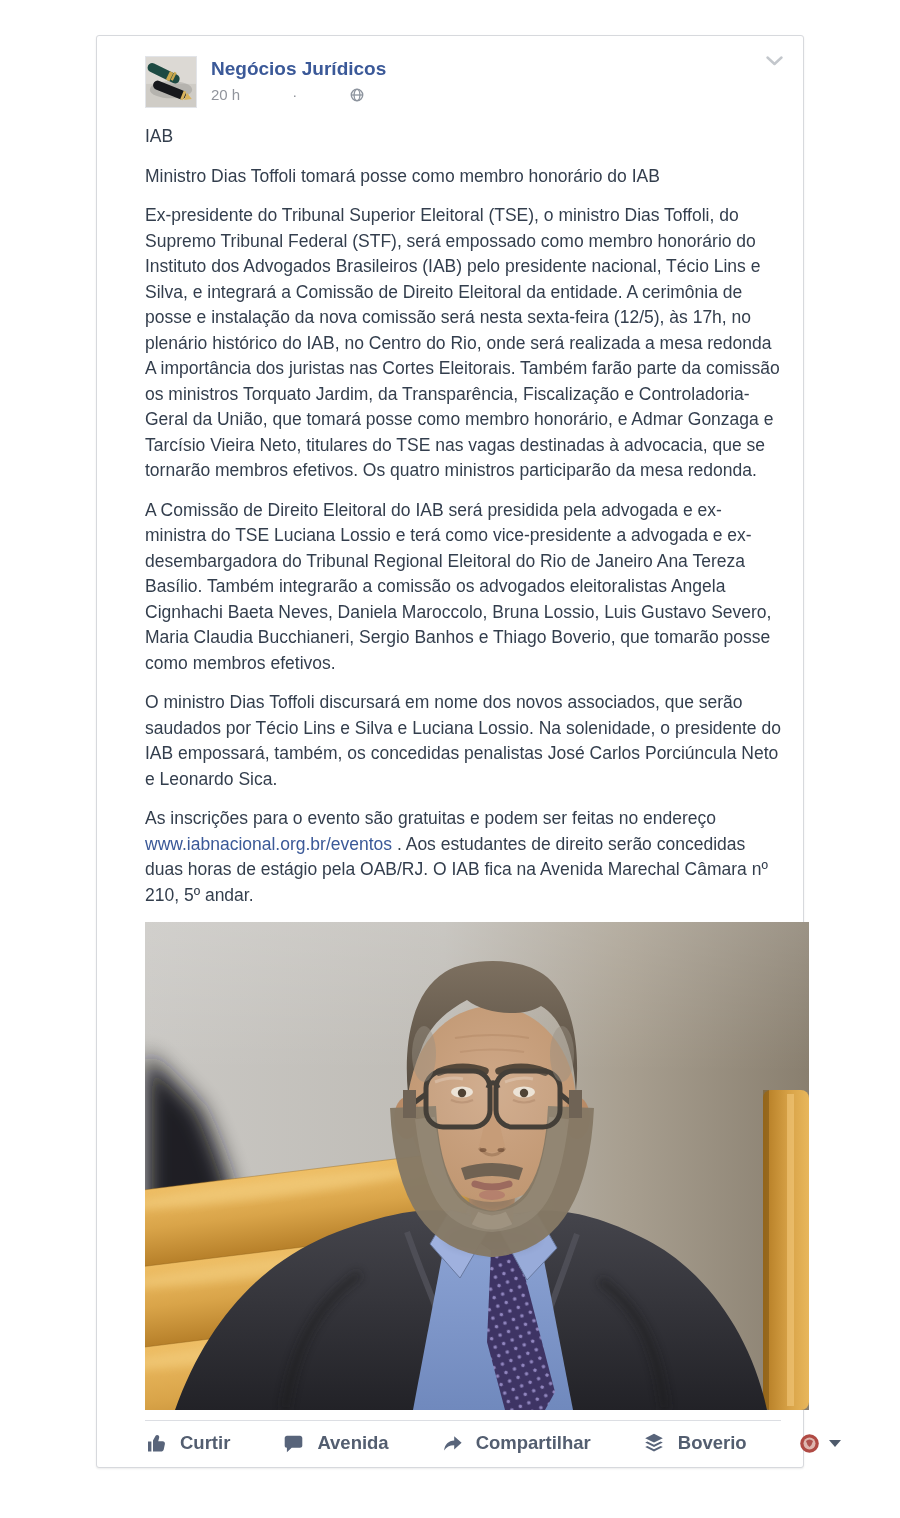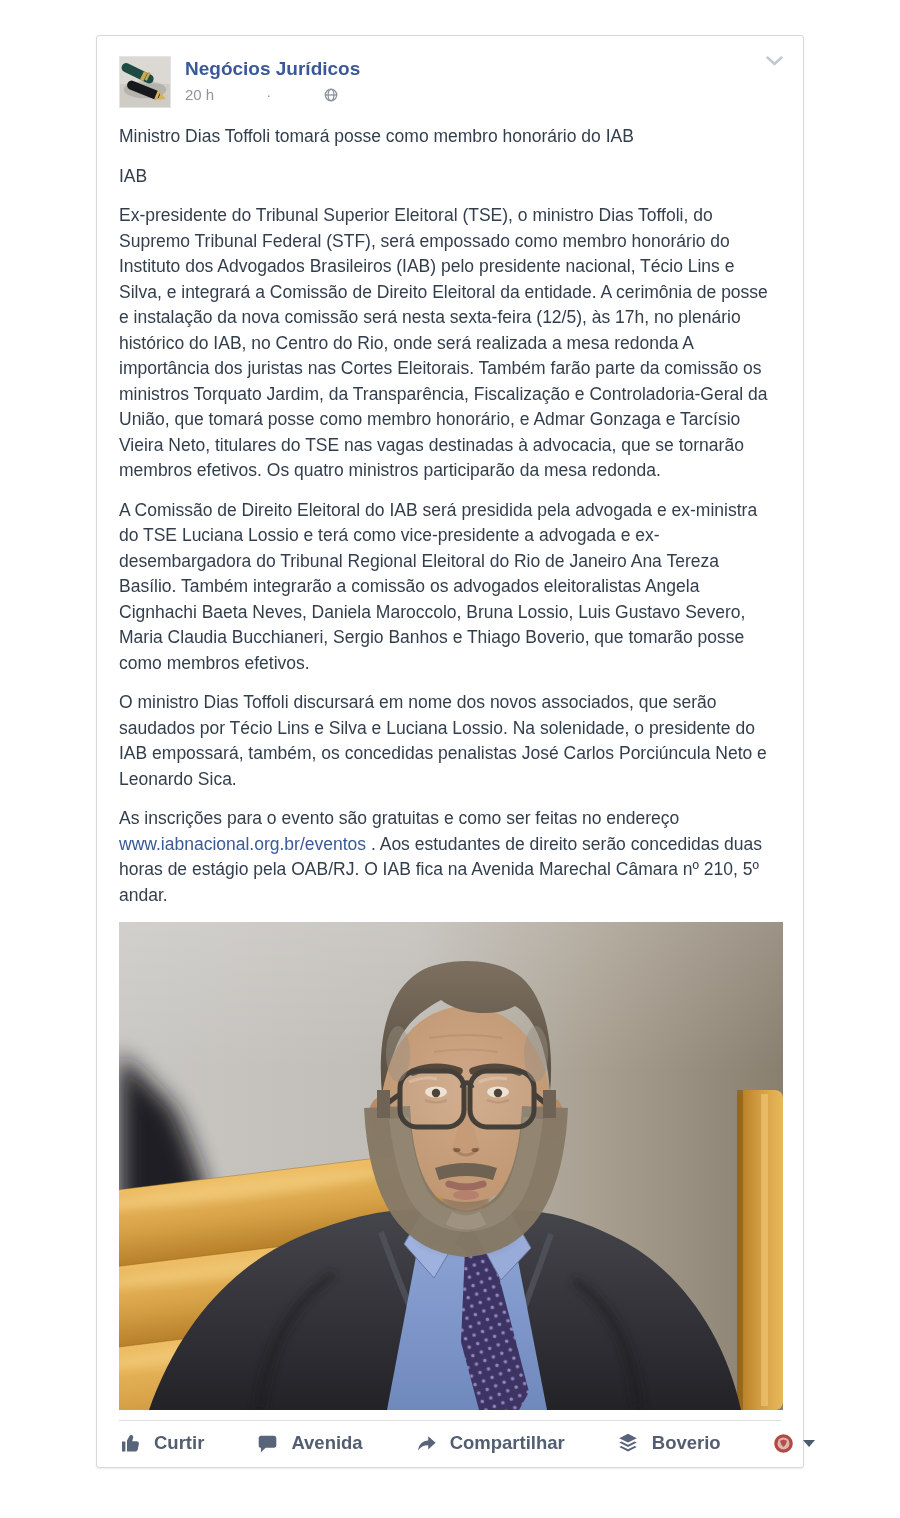--- a/index.html
+++ b/index.html
@@ -10,20 +10,21 @@
     font-family:"Liberation Sans", sans-serif;
     overflow:hidden;
   }
   .post-card{
     position:absolute;left:96px;top:35px;width:708px;
     background:#fff;
     border:1px solid #d7d9dd;
     border-radius:3px;
     box-shadow:0 1px 2px rgba(0,0,0,.08);
     box-sizing:border-box;
+    padding-left:26px;
   }
   
   .post-header{position:relative;padding:20px 22px 0;display:flex;align-items:flex-start;}
   .avatar{width:52px;height:52px;border:1px solid #e2e4e8;box-sizing:border-box;margin-right:14px;flex:0 0 auto;cursor:pointer;}
   .avatar svg{display:block;}
   .header-text{padding-top:2px;}
   .page-name{color:#3b5998;font-weight:bold;font-size:19px;line-height:22px;cursor:pointer;}
   .meta-row{display:flex;align-items:center;margin-top:6px;color:#90949c;font-size:15px;gap:48px;}
   .meta-row .sep{margin:0 5px 0 4px;}
   .meta-row svg{margin-top:1px;}
@@ -80,26 +81,26 @@
       </div>
     </div>
     <div class="collapse-chevron">
       <svg width="17" height="10" viewBox="0 0 17 10">
         <polyline points="1.5,1.5 8.5,8 15.5,1.5" stroke="#c3c7cc" stroke-width="2.4" fill="none" stroke-linecap="round" stroke-linejoin="round"></polyline>
       </svg>
     </div>
   </div>
 
   <div class="post-text">
+    <p>IAB</p>
     <p>Ministro Dias Toffoli tomará posse como membro honorário do IAB</p>
-    <p>IAB</p>
     <p>Ex-presidente do Tribunal Superior Eleitoral (TSE), o ministro Dias Toffoli, do Supremo Tribunal Federal (STF), será empossado como membro honorário do Instituto dos Advogados Brasileiros (IAB) pelo presidente nacional, Técio Lins e Silva, e integrará a Comissão de Direito Eleitoral da entidade. A cerimônia de posse e instalação da nova comissão será nesta sexta-feira (12/5), às 17h, no plenário histórico do IAB, no Centro do Rio, onde será realizada a mesa redonda A importância dos juristas nas Cortes Eleitorais. Também farão parte da comissão os ministros Torquato Jardim, da Transparência, Fiscalização e Controladoria-Geral da União, que tomará posse como membro honorário, e Admar Gonzaga e Tarcísio Vieira Neto, titulares do TSE nas vagas destinadas à advocacia, que se tornarão membros efetivos. Os quatro ministros participarão da mesa redonda.</p>
     <p>A Comissão de Direito Eleitoral do IAB será presidida pela advogada e ex-ministra do TSE Luciana Lossio e terá como vice-presidente a advogada e ex-desembargadora do Tribunal Regional Eleitoral do Rio de Janeiro Ana Tereza Basílio. Também integrarão a comissão os advogados eleitoralistas Angela Cignhachi Baeta Neves, Daniela Maroccolo, Bruna Lossio, Luis Gustavo Severo, Maria Claudia Bucchianeri, Sergio Banhos e Thiago Boverio, que tomarão posse como membros efetivos.</p>
     <p>O ministro Dias Toffoli discursará em nome dos novos associados, que serão saudados por Técio Lins e Silva e Luciana Lossio. Na solenidade, o presidente do IAB empossará, também, os concedidas penalistas José Carlos Porciúncula Neto e Leonardo Sica.</p>
-    <p><span>As inscrições para o evento são gratuitas e como ser feitas no endereço </span><a>www.iabnacional.org.br/eventos</a><span> . Aos estudantes de direito serão concedidas duas horas de estágio pela OAB/RJ. O IAB fica na Avenida Marechal Câmara nº 210, 5º andar.</span></p>
+    <p><span>As inscrições para o evento são gratuitas e podem ser feitas no endereço </span><a>www.iabnacional.org.br/eventos</a><span> . Aos estudantes de direito serão concedidas duas horas de estágio pela OAB/RJ. O IAB fica na Avenida Marechal Câmara nº 210, 5º andar.</span></p>
   </div>
 
   <div class="post-photo">
     <svg width="664" height="488" viewBox="0 0 664 488">
       <defs>
         <linearGradient id="bgGrad" x1="0" y1="0" x2="1" y2="0">
           <stop offset="0" stop-color="#c9c7c3"></stop>
             <stop offset="0.45" stop-color="#bfbcb6"></stop>
           <stop offset="0.72" stop-color="#a89f90"></stop>
             <stop offset="1" stop-color="#897f6f"></stop>

